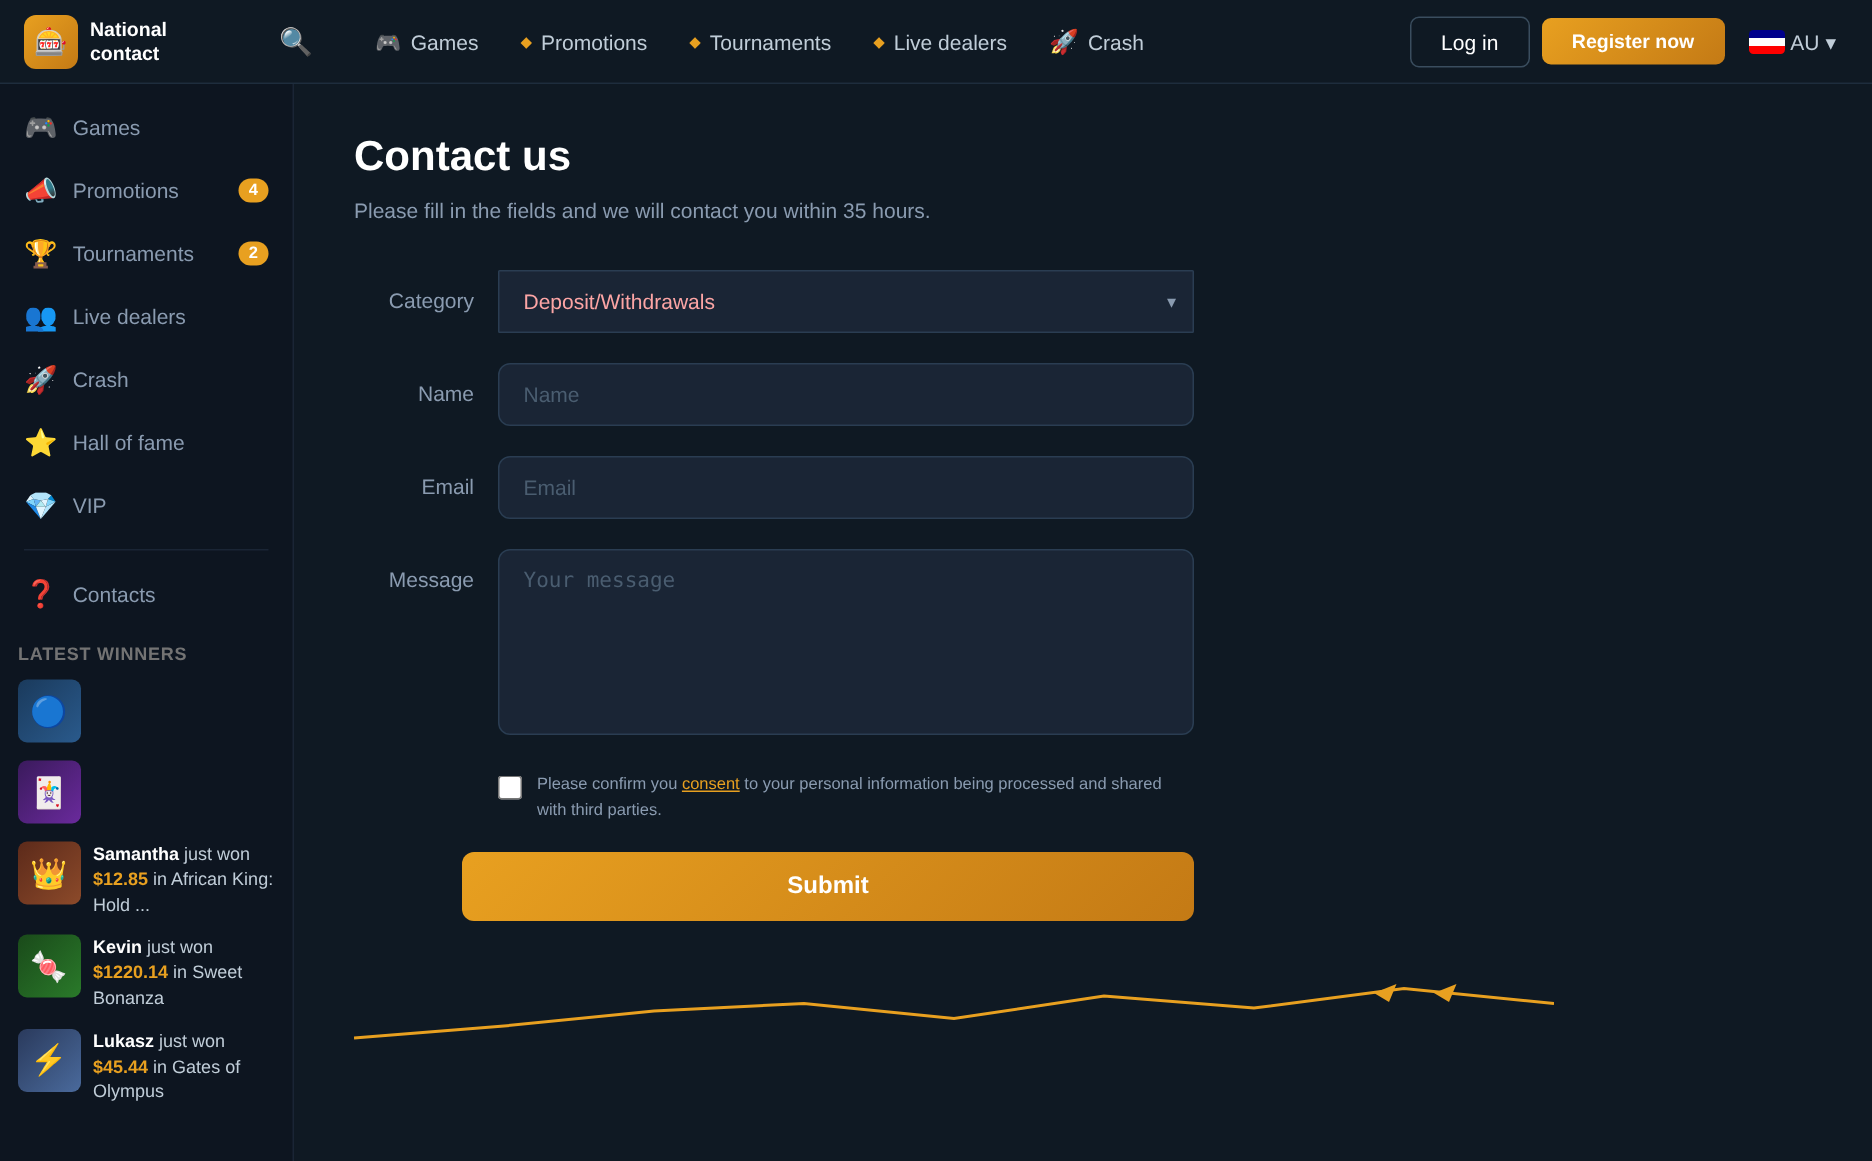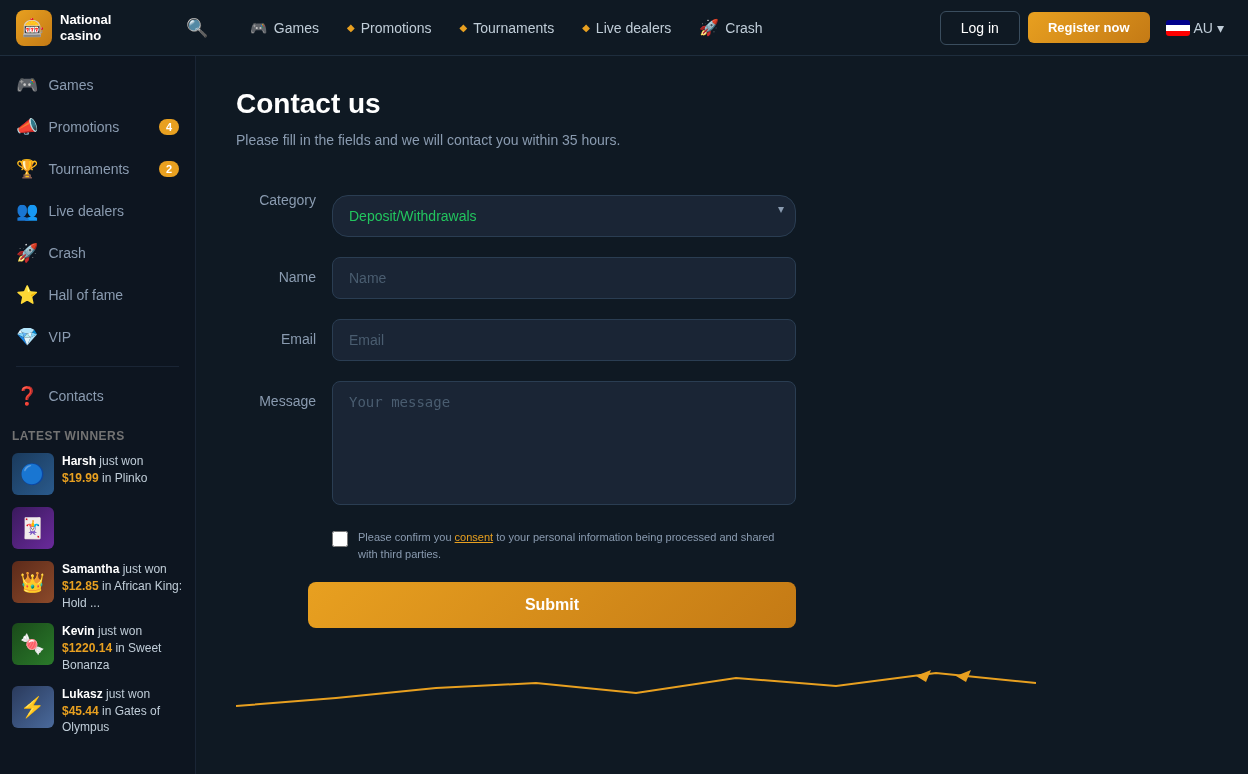--- a/index.html
+++ b/index.html
@@ -245,28 +245,27 @@
       padding-top: 12px;
       flex-shrink: 0;
     }
     .form-field {
       flex: 1;
     }
     .form-select {
       width: 100%;
       background: #1a2535;
       border: 1px solid #2a3d52;
-      border-radius: 16px;
-      color: #22c55e;
+      border-radius: 1px;
+      color: #fca5a5;
       padding: 12px 16px;
       font-size: 14px;
       appearance: none;
       cursor: pointer;
       outline: none;
-      margin-top: 15px;
     }
     .select-wrapper {
       position: relative;
     }
     .select-arrow {
       position: absolute;
       right: 12px;
       top: 50%;
       transform: translateY(-50%);
       color: #8a9bb0;
@@ -373,21 +372,21 @@
 </head>
 <body>
 
 <header class="header">
   <div class="logo">
     <div class="logo-icon">
       <span>🎰</span>
     </div>
     <div class="logo-text">
       <span>National</span><br>
-      <span>casino</span>
+      <span>contact</span>
     </div>
   </div>
 
   <div class="search-icon-btn">🔍</div>
 
   <nav class="nav">
     <div class="nav-item">
       <span>🎮</span>
       <span>Games</span>
     </div>
@@ -459,27 +458,20 @@
     <div class="sidebar-contacts">
       <span class="sidebar-icon">❓</span>
       <span>Contacts</span>
     </div>
 
     <div class="latest-winners">
       <div class="latest-winners-title">Latest winners</div>
 
       <div class="winner-item">
         <div class="winner-avatar plinko">🔵</div>
-        <div class="winner-text">
-          <span class="winner-name">Harsh</span>
-          <span> just won </span>
-          <span class="winner-amount">$19.99</span>
-          <span> in </span>
-          <span>Plinko</span>
-        </div>
       </div>
 
       <div class="winner-item">
         <div class="winner-avatar joker">🃏</div>
       </div>
 
       <div class="winner-item">
         <div class="winner-avatar african">👑</div>
         <div class="winner-text">
           <span class="winner-name">Samantha</span>

